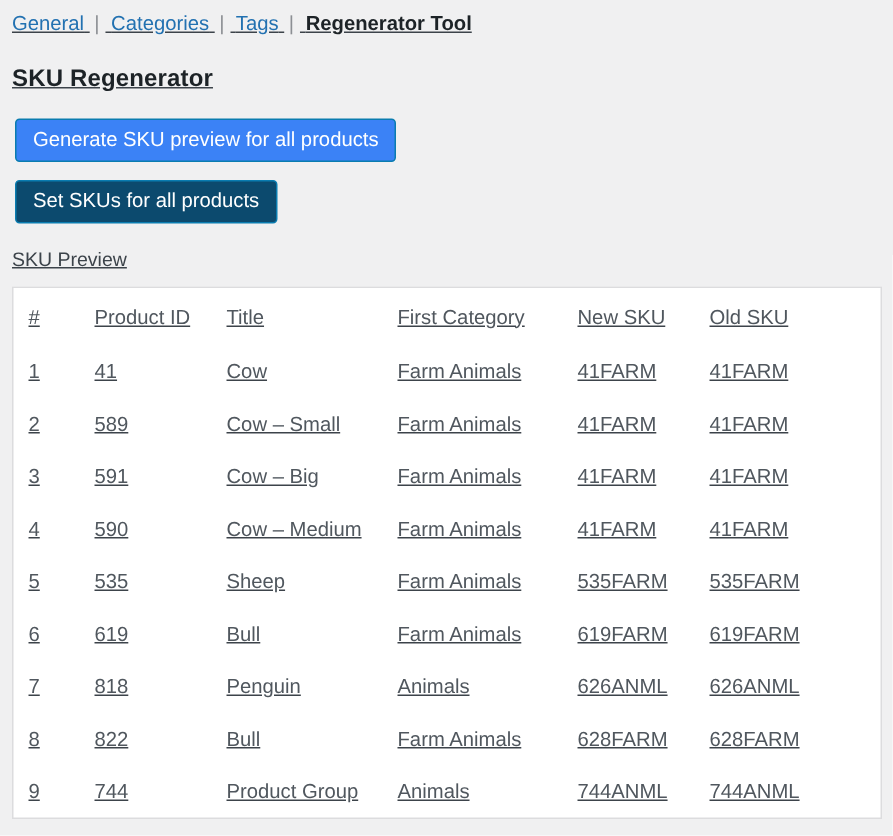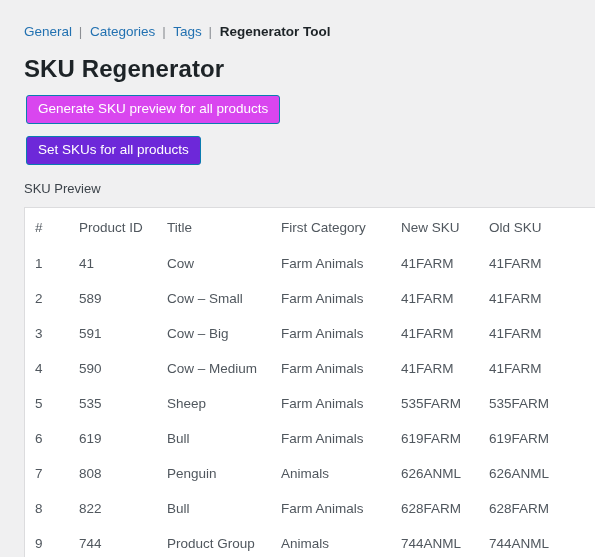--- a/index.html
+++ b/index.html
@@ -13,21 +13,22 @@
     font-family: "Liberation Sans", sans-serif;
     color: #3c434a;
     overflow: hidden;
   }
 
   .page {
     position: relative;
     width: 595px;
     height: 557px;
     box-sizing: border-box;
-    padding: 16px;
+    padding: 0;
+    text-decoration: underline;
   }
 
   
   .nav {
     padding: 6px 0 0 8px;
     font-size: 13.5px;
     line-height: 20px;
     white-space: nowrap;
   }
   .nav a {
@@ -39,21 +40,21 @@
     padding: 0 4px 0 3px;
   }
   .nav .current {
     color: #1d2327;
     font-weight: bold;
   }
 
   
   .page-title {
     margin: 14px 0 0 8px;
-    font-size: 24px;
+    font-size: 16px;
     line-height: 26px;
     font-weight: bold;
     color: #1d2327;
     letter-spacing: 0.1px;
   }
 
   
   .btn-wrap { margin-left: 10px; }
   .btn {
     display: inline-block;
@@ -130,25 +131,25 @@
     <a href="#">Categories</a>
     <span class="sep">|</span>
     <a href="#">Tags</a>
     <span class="sep">|</span>
     <span class="current">Regenerator Tool</span>
   </div>
 
   <h1 class="page-title">SKU Regenerator</h1>
 
   <div class="btn-wrap">
-    <button type="button" class="btn" id="btn-generate" style="background: #d946ef; border-color: rgb(10, 124, 176);">Generate SKU preview for all products</button>
+    <button type="button" class="btn" id="btn-generate" style="background: #3b82f6; border-color: rgb(10, 124, 176);">Generate SKU preview for all products</button>
   </div>
 
   <div class="btn-wrap">
-    <button type="button" class="btn" id="btn-set" style="background: #6d28d9; border-color: rgb(10, 124, 176);">Set SKUs for all products</button>
+    <button type="button" class="btn" id="btn-set" style="background: #0c4a6e; border-color: rgb(10, 124, 176);">Set SKUs for all products</button>
   </div>
 
   <div class="preview-label">SKU Preview</div>
 
   <div class="table-wrap">
     <table class="sku">
       <thead>
         <tr>
           <th class="col-num">#</th>
           <th class="col-pid">Product ID</th>
@@ -202,21 +203,21 @@
           <tr>
             <td class="col-num">6</td>
             <td class="col-pid">619</td>
             <td class="col-title">Bull</td>
             <td class="col-cat">Farm Animals</td>
             <td class="col-new">619FARM</td>
             <td class="col-old">619FARM</td>
           </tr>
           <tr>
             <td class="col-num">7</td>
-            <td class="col-pid">808</td>
+            <td class="col-pid">818</td>
             <td class="col-title">Penguin</td>
             <td class="col-cat">Animals</td>
             <td class="col-new">626ANML</td>
             <td class="col-old">626ANML</td>
           </tr>
           <tr>
             <td class="col-num">8</td>
             <td class="col-pid">822</td>
             <td class="col-title">Bull</td>
             <td class="col-cat">Farm Animals</td>

